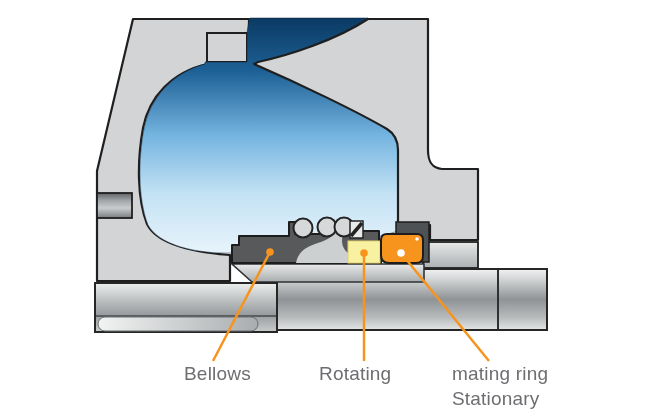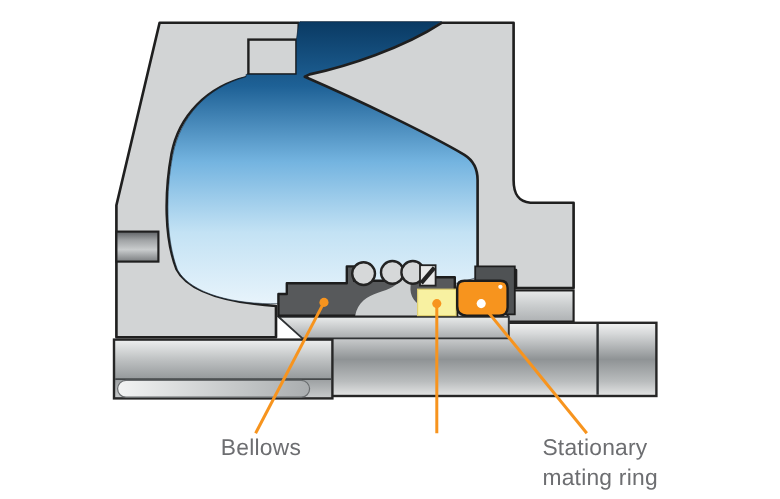--- a/index.html
+++ b/index.html
@@ -114,18 +114,19 @@
       <circle cx="270" cy="252" r="3.8"></circle>
       <circle cx="364" cy="253" r="3.8"></circle>
     </g>
     <circle cx="401" cy="253" r="3.8" fill="#ffffff"></circle>
   </svg>
 
   <div class="label" style="left:184px;top:361px;">
     <div>Bellows</div>
   </div>
   <div class="label" style="left:319px;top:361px;">
+    <div>Rotating</div>
   </div>
   <div class="label" style="left:452px;top:361px;">
+    <div>mating ring</div>
     <div>Stationary</div>
-    <div>mating ring</div>
   </div>
 </div>
 
 </body></html>

